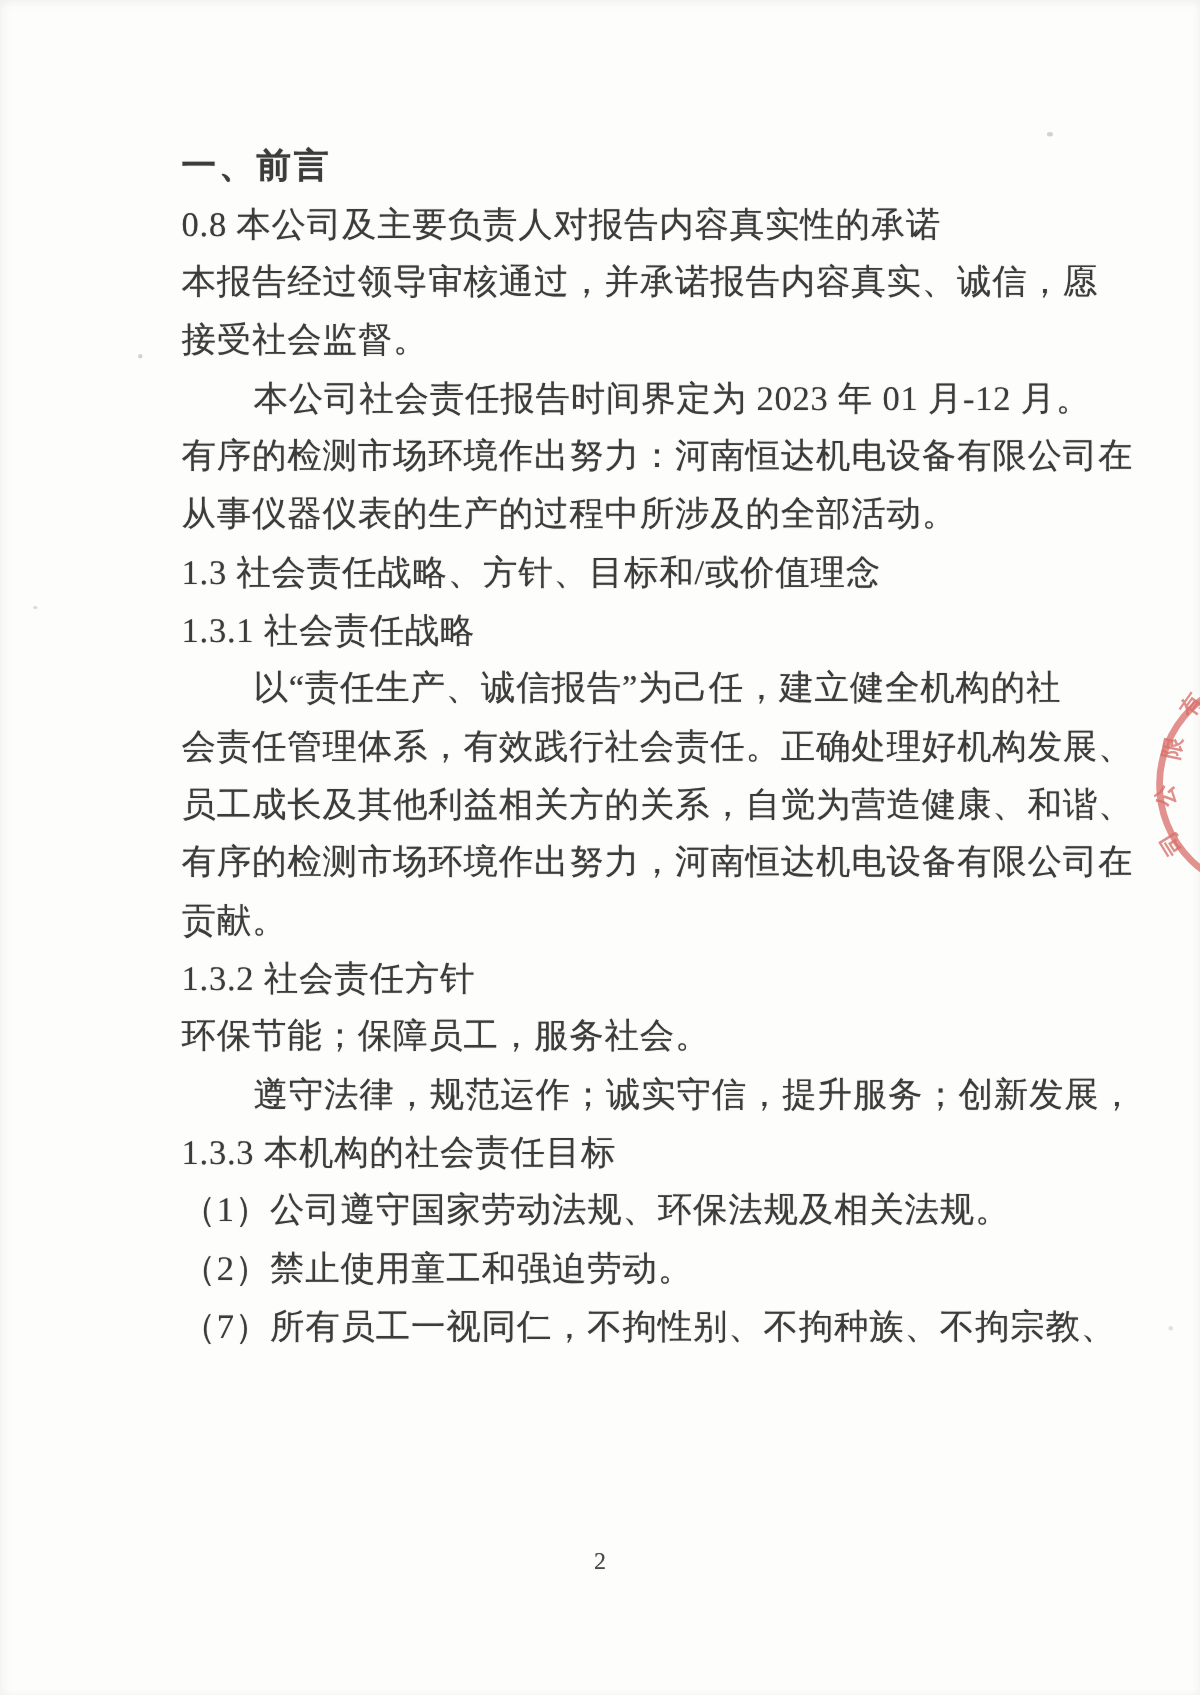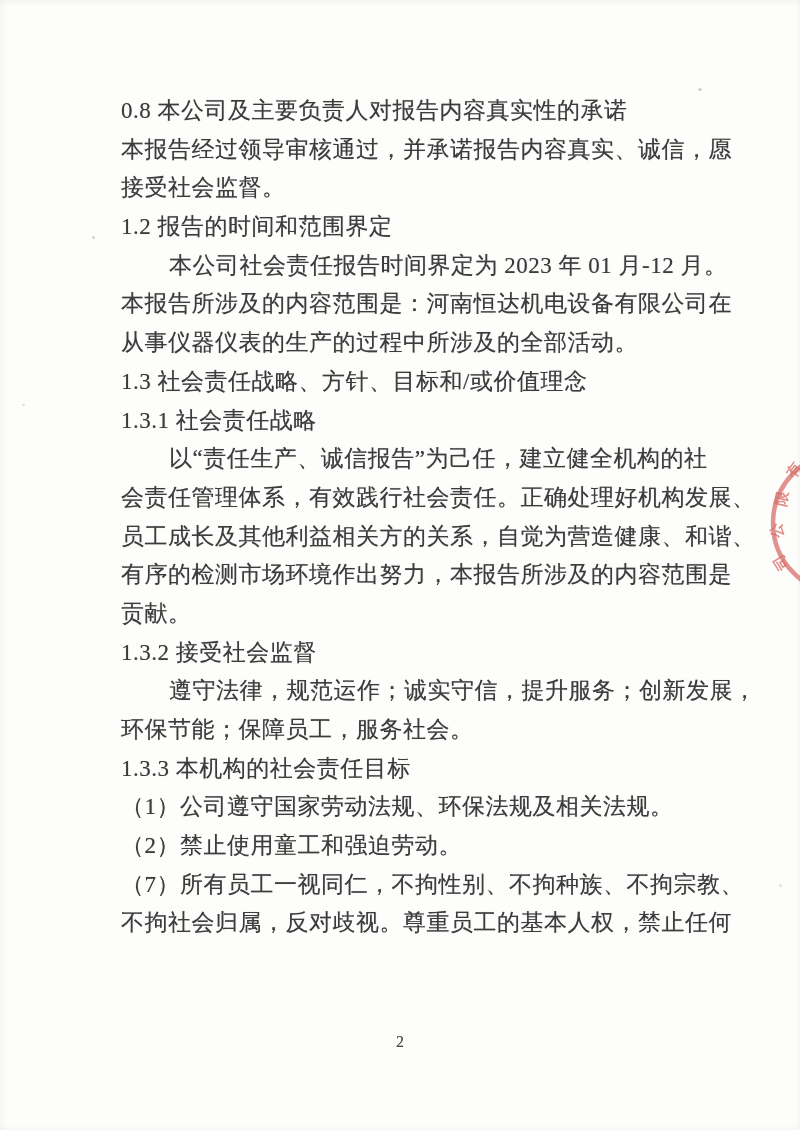--- a/index.html
+++ b/index.html
@@ -52,42 +52,41 @@
   .speck { position: absolute; border-radius: 50%; }
   .speck.s1 { left: 698px; top: 88px;  width: 4px; height: 3px; background: rgba(130,130,130,0.35); }
   .speck.s2 { left: 92px;  top: 236px; width: 3px; height: 3px; background: rgba(120,120,120,0.30); }
   .speck.s3 { left: 22px;  top: 404px; width: 3px; height: 2px; background: rgba(150,140,140,0.30); }
   .speck.s4 { left: 779px; top: 884px; width: 3px; height: 3px; background: rgba(140,140,140,0.25); }
 </style>
 </head>
 <body>
 
 <div class="doc">
+  <div class="ln h">一、前言</div>
   <div class="ln">0.8 本公司及主要负责人对报告内容真实性的承诺</div>
   <div class="ln">本报告经过领导审核通过，并承诺报告内容真实、诚信，愿</div>
   <div class="ln">接受社会监督。</div>
-  <div class="ln">1.2 报告的时间和范围界定</div>
   <div class="ln ind">本公司社会责任报告时间界定为 2023 年 01 月-12 月。</div>
-  <div class="ln">本报告所涉及的内容范围是：河南恒达机电设备有限公司在</div>
+  <div class="ln">有序的检测市场环境作出努力：河南恒达机电设备有限公司在</div>
   <div class="ln">从事仪器仪表的生产的过程中所涉及的全部活动。</div>
   <div class="ln">1.3 社会责任战略、方针、目标和/或价值理念</div>
   <div class="ln">1.3.1 社会责任战略</div>
   <div class="ln ind">以“责任生产、诚信报告”为己任，建立健全机构的社</div>
   <div class="ln">会责任管理体系，有效践行社会责任。正确处理好机构发展、</div>
   <div class="ln">员工成长及其他利益相关方的关系，自觉为营造健康、和谐、</div>
-  <div class="ln">有序的检测市场环境作出努力，本报告所涉及的内容范围是</div>
+  <div class="ln">有序的检测市场环境作出努力，河南恒达机电设备有限公司在</div>
   <div class="ln">贡献。</div>
-  <div class="ln">1.3.2 接受社会监督</div>
+  <div class="ln">1.3.2 社会责任方针</div>
+  <div class="ln">环保节能；保障员工，服务社会。</div>
   <div class="ln ind">遵守法律，规范运作；诚实守信，提升服务；创新发展，</div>
-  <div class="ln">环保节能；保障员工，服务社会。</div>
   <div class="ln">1.3.3 本机构的社会责任目标</div>
   <div class="ln">（1）公司遵守国家劳动法规、环保法规及相关法规。</div>
   <div class="ln">（2）禁止使用童工和强迫劳动。</div>
   <div class="ln">（7）所有员工一视同仁，不拘性别、不拘种族、不拘宗教、</div>
-  <div class="ln">不拘社会归属，反对歧视。尊重员工的基本人权，禁止任何</div>
 </div>
 
 <div class="stamp">
   <svg width="40" height="160" viewBox="0 0 40 160" xmlns="http://www.w3.org/2000/svg">
 
     <circle cx="84" cy="78" r="71" fill="none" stroke="#d4605a" stroke-width="4.5" opacity="0.75"></circle>
 
     <g fill="#d4605a" font-size="15" font-weight="bold" opacity="0.78" font-family="Liberation Serif, serif">
       <text transform="translate(34,34) rotate(-55)">有</text>
       <text transform="translate(25,62) rotate(-78)">限</text>

